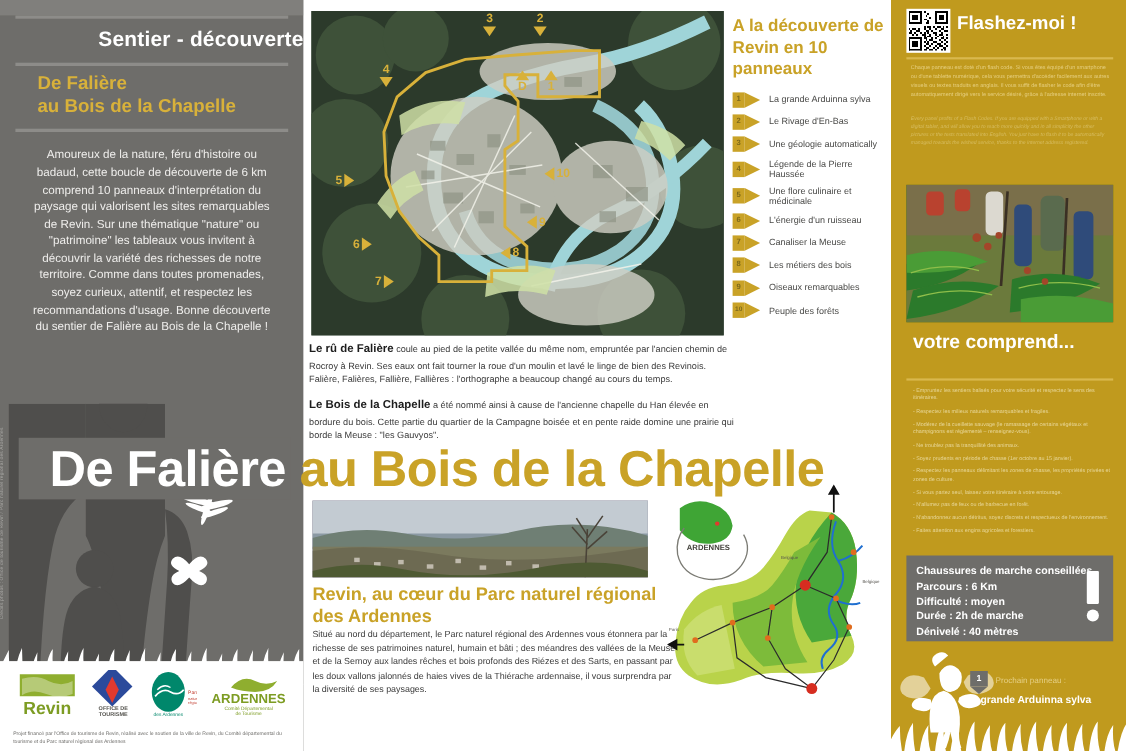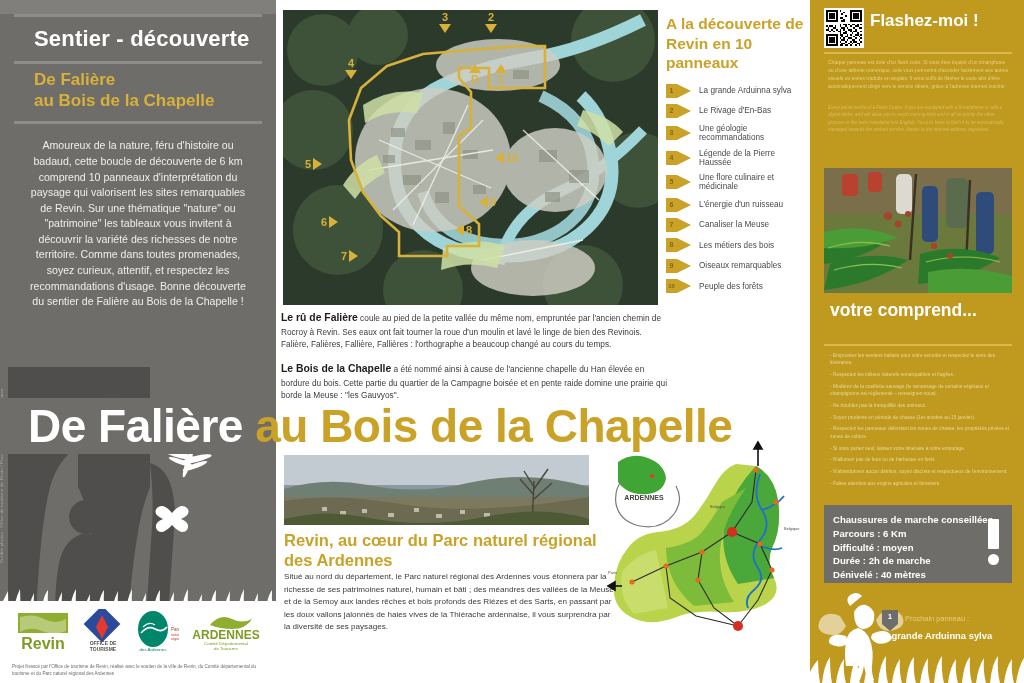--- a/index.html
+++ b/index.html
@@ -5,22 +5,22 @@
   * { margin:0; padding:0; box-sizing:border-box; }
   html,body { width:1024px; height:683px; overflow:hidden; background:#ffffff;
     font-family:"Liberation Sans", sans-serif; }
   #poster { position:relative; width:1024px; height:683px; background:#fff; }
 
   
   .left-col { position:absolute; left:0; top:0; width:276px; height:683px;
     background:#6e6d6a; overflow:hidden; }
   .left-hdr-bar { position:absolute; left:0; top:0; width:276px; height:14px; background:#807f7c; }
   .hdr-rule { height:3px; background:#8d8c89; margin:0 14px; }
-  .sentier-title { color:#ffffff; font-size:22px; font-weight:bold; letter-spacing:.2px;
-    padding:9px 0 9px 34px; }
+  .sentier-title { color:#ffffff; font-size:19px; font-weight:bold; letter-spacing:.2px;
+    padding:9px 0 9px 34px;text-align:right; }
   .subtitle-box { padding:6px 26px 10px 34px; }
   .subtitle-box .st { color:#d8b13a; font-size:17px; font-weight:bold; line-height:1.22; }
   .intro-p { color:#efeeec; font-size:10.6px; line-height:1.47; text-align:center;
     padding:14px 26px 0 26px; }
 
   
   .silhouette { position:absolute; left:0; bottom:66px; width:276px; height:250px;
     pointer-events:none; }
   .credit-vert { position:absolute; left:4px; bottom:120px; transform:rotate(-90deg);
     transform-origin:left bottom; color:#a8a7a4; font-size:4.4px; letter-spacing:.2px;
@@ -31,21 +31,21 @@
   .logos { position:absolute; left:10px; bottom:28px; width:258px; height:48px;
     display:flex; align-items:center; justify-content:space-around; }
   .logo-revin { width:58px; height:44px; }
   .logo-ot { width:44px; height:44px; }
   .logo-parc { width:46px; height:44px; }
   .logo-ard { width:76px; height:40px; }
   .credit-bottom { position:absolute; left:12px; bottom:6px; width:252px;
     color:#6e6d6a; font-size:4.6px; line-height:1.55; }
 
   
-  .title-band { position:absolute; left:0; top:398px; width:800px; height:56px; }
+  .title-band { position:absolute; left:17px; top:398px; width:800px; height:56px; }
   .title-grey { position:absolute; left:0; top:0; height:56px; width:247px;
     background:#6e6d6a; }
   .title-text { position:absolute; left:28px; top:2px; font-size:46px; font-weight:bold;
     white-space:nowrap; letter-spacing:-.5px; line-height:52px; }
   .title-text .w { color:#ffffff; }
   .title-text .y { color:#c9a227; }
 
   
   .center-col { position:absolute; left:276px; top:0; width:534px; height:683px;
     background:#ffffff; }
@@ -355,21 +355,21 @@
           </span>
         <span class="lbl">Le Rivage d'En-Bas</span>
       </div>
       <div class="panel-row">
         <span class="flag">
             <span class="sq">
               <span>3</span>
             </span>
             <span class="pt"></span>
           </span>
-        <span class="lbl">Une géologie recommandations</span>
+        <span class="lbl">Une géologie automatically</span>
       </div>
       <div class="panel-row">
         <span class="flag">
             <span class="sq">
               <span>4</span>
             </span>
             <span class="pt"></span>
           </span>
         <span class="lbl">Légende de la Pierre Haussée</span>
       </div>

